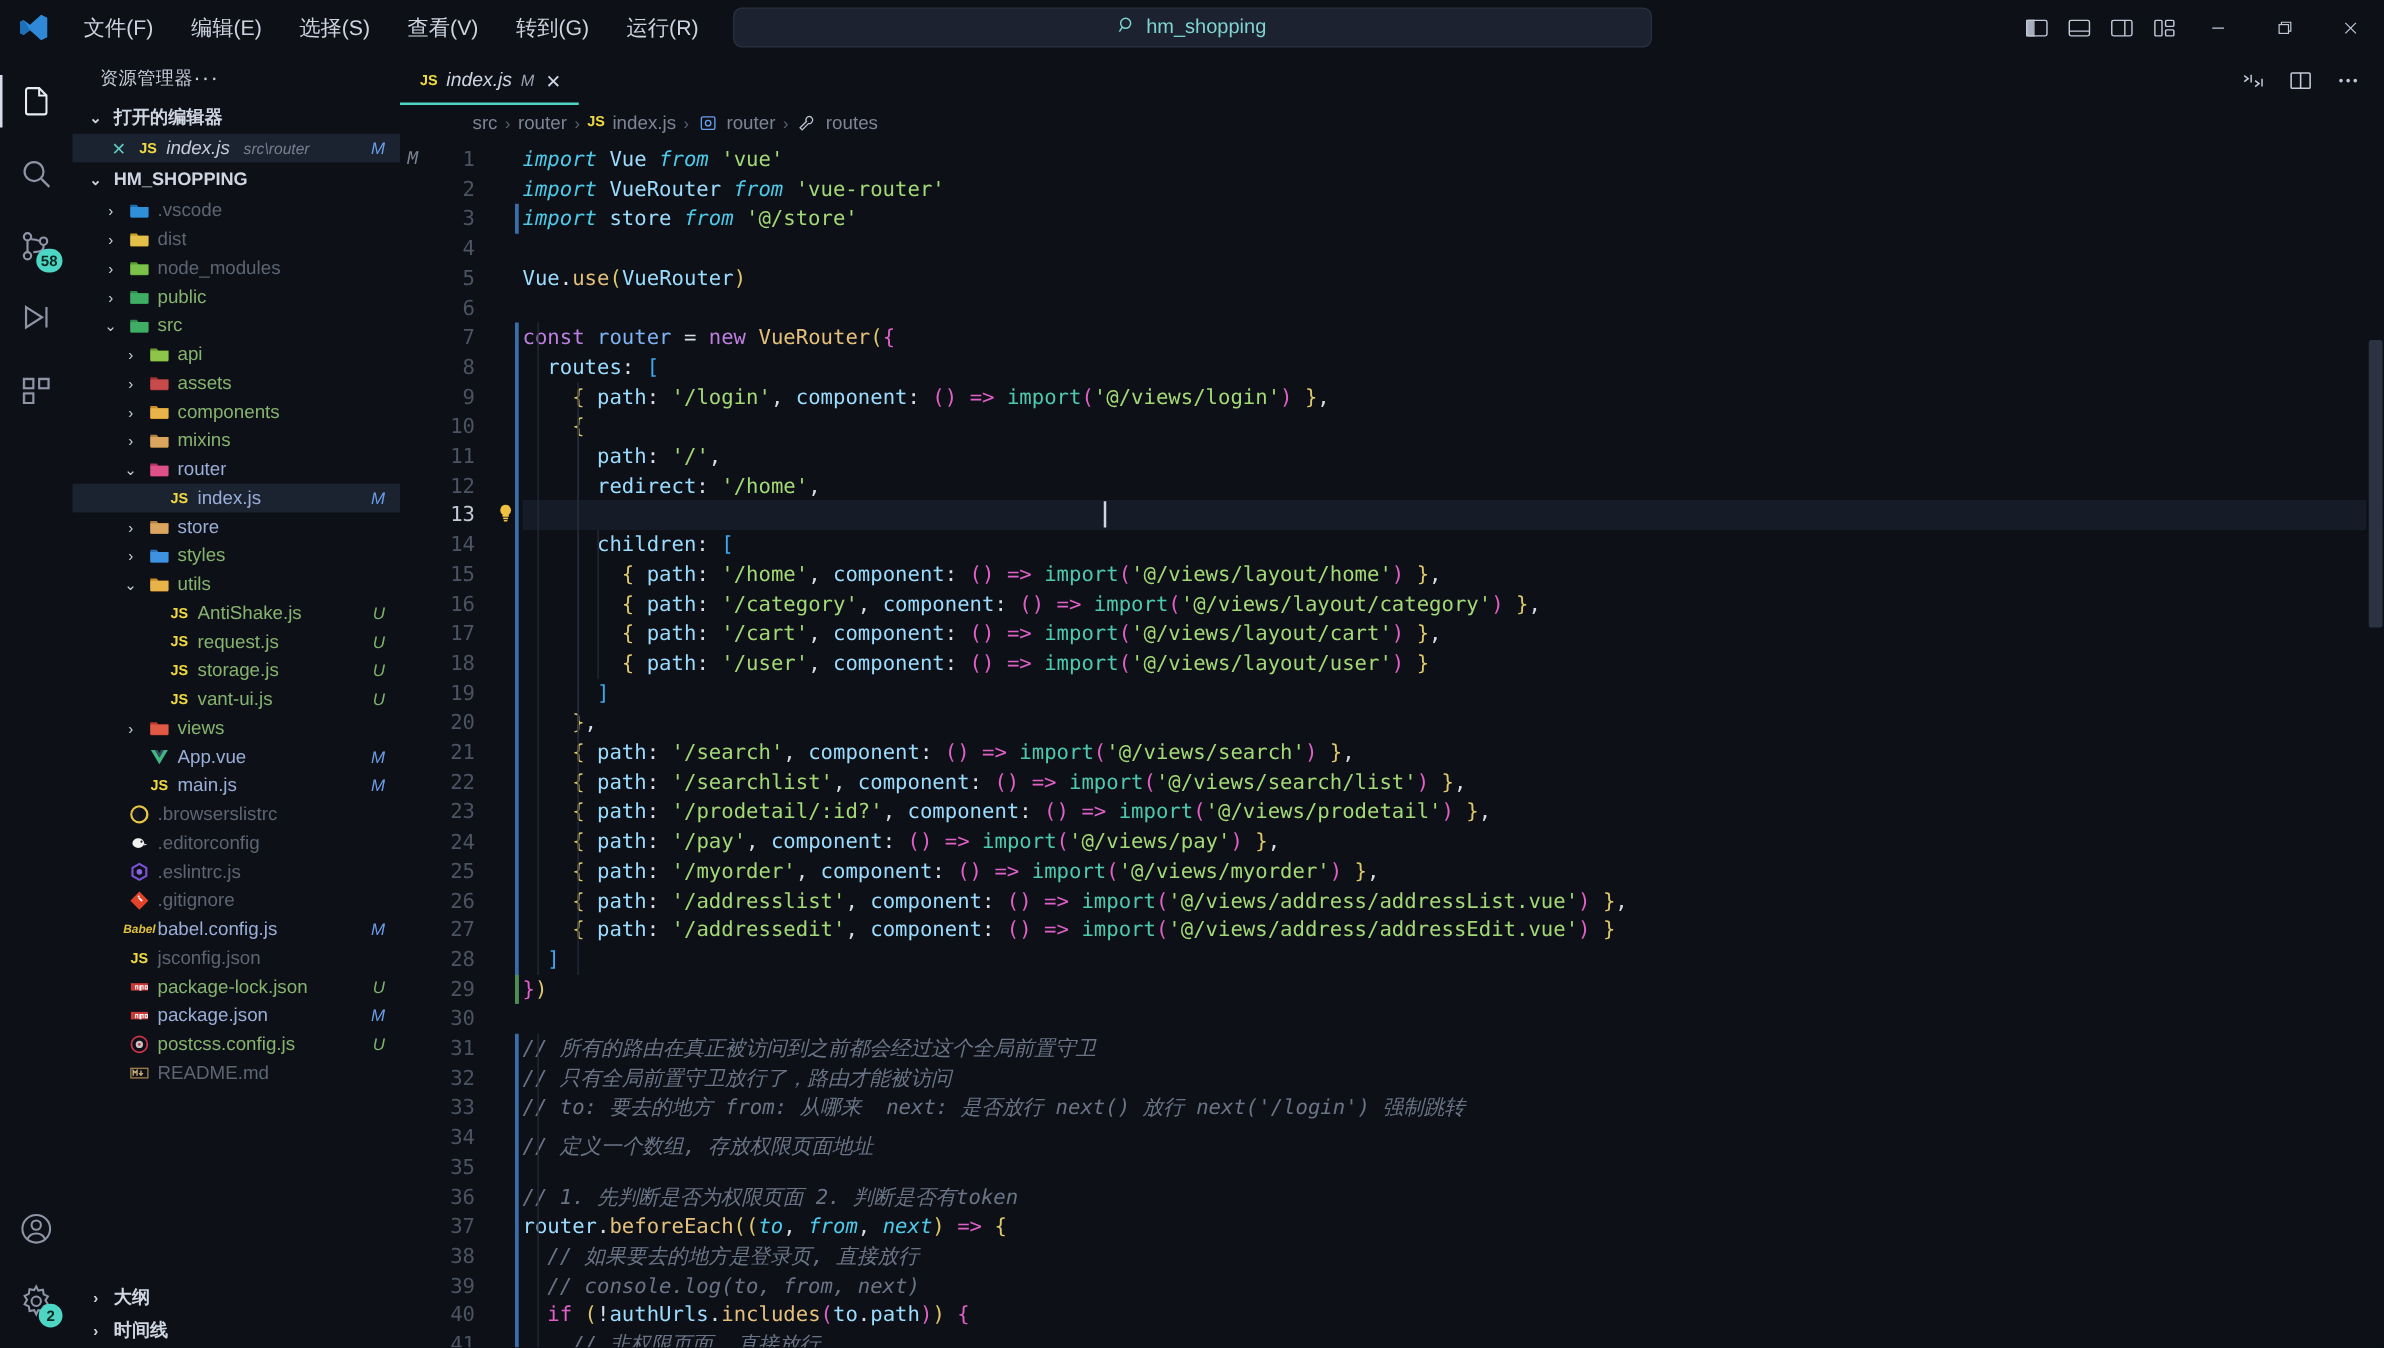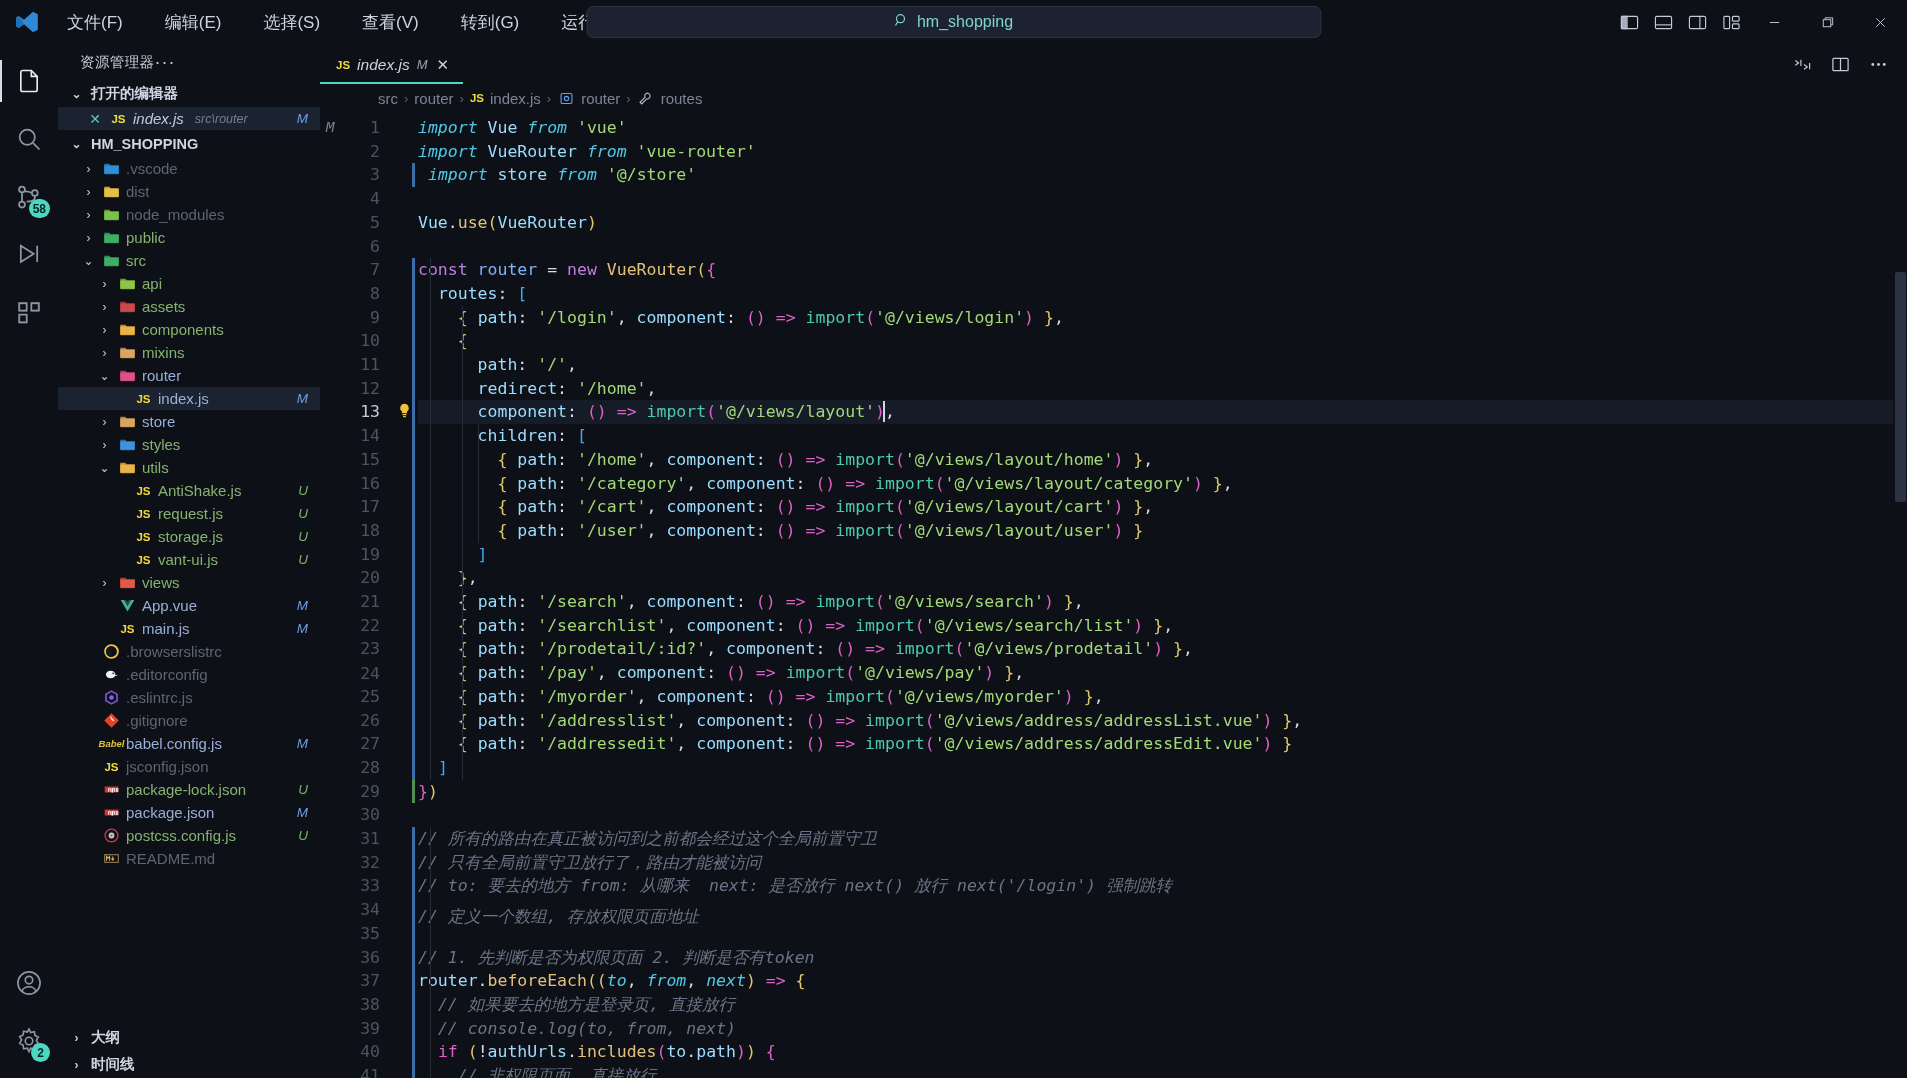--- a/index.html
+++ b/index.html
@@ -11,21 +11,21 @@
   }
   body { color:#b7bfd0; font-size:16px; }
 
   
   .titlebar{
     height:44px; display:flex; align-items:center;
     background:#0d1117; position:relative;
   }
   .vs-logo{ width:54px; display:flex; align-items:center; justify-content:center; }
   .vs-logo svg{ width:26px; height:26px; }
-  .menu{ display:flex; align-items:center; gap:16px; }
+  .menu{ display:flex; align-items:center; gap:4px; }
   .menu-item{
     padding:4px 13px; font-size:17px; color:#cdd4e0; white-space:nowrap;
     font-family:"Liberation Sans", sans-serif;
   }
   .menu-dots{ padding:2px 14px; font-size:19px; color:#cdd4e0; letter-spacing:1px;}
   .nav-arrows{ display:flex; align-items:center; gap:10px; margin-left:26px;}
   .nav-arrow{ width:30px;height:30px;display:flex;align-items:center;justify-content:center;
      color:#8e95a6; font-size:22px; }
   .nav-arrow.dim{ color:#4b5264; }
   .searchwrap{
@@ -759,31 +759,30 @@
             </svg></div>
           <div class="diffbar" style="top: 51.4px; height: 23.7px; background: rgb(58, 110, 168); left: 20px;"></div>
           <div class="diffbar" style="top: 146.2px; height: 545.1px; background: rgb(58, 110, 168); left: 20px;"></div>
           <div class="diffbar" style="top: 715px; height: 260.7px; background: rgb(58, 110, 168); left: 20px;"></div>
           <div class="diffbar" style="top: 667.6px; height: 23.7px; background: rgb(79, 143, 79); left: 20px;"></div>
         </div>
       <div class="codecol" id="codecol">
           <div class="activeline" style="top: 288.4px;"></div>
           <div class="codeline" style="top: 4px;"><span class="k-import">import </span><span class="k-ident">Vue </span><span class="k-kw2">from </span><span class="k-str">'vue'</span></div>
           <div class="codeline" style="top: 27.7px;"><span class="k-import">import </span><span class="k-ident">VueRouter </span><span class="k-kw2">from </span><span class="k-str">'vue-router'</span></div>
-          <div class="codeline" style="top: 51.4px; margin-left: 10px;"><span class="k-import">import </span><span class="k-ident">store </span><span class="k-kw2">from </span><span class="k-str">'@/store'</span></div>
+          <div class="codeline" style="top: 51.4px;"><span class="k-import">import </span><span class="k-ident">store </span><span class="k-kw2">from </span><span class="k-str">'@/store'</span></div>
           <div class="codeline" style="top: 75.1px;">&nbsp;</div>
           <div class="codeline" style="top: 98.8px;"><span class="k-ident">Vue</span><span class="k-plain">.</span><span class="k-fn">use</span><span class="k-yellow">(</span><span class="k-ident">VueRouter</span><span class="k-yellow">)</span></div>
           <div class="codeline" style="top: 122.5px;">&nbsp;</div>
           <div class="codeline" style="top: 146.2px;"><span class="k-kw">const </span><span class="k-var">router </span><span class="k-plain">= </span><span class="k-kw">new </span><span class="k-fn">VueRouter</span><span class="k-yellow">(</span><span class="k-pink">{</span></div>
           <div class="codeline" style="top: 169.9px;"><span class="k-plain">  </span><span class="k-prop">routes</span><span class="k-plain">: </span><span class="k-blue">[</span></div>
           <div class="codeline" style="top: 193.6px;"><span class="k-plain">    </span><span class="k-yellow">{ </span><span class="k-prop">path</span><span class="k-plain">: </span><span class="k-str">'/login'</span><span class="k-plain">, </span><span class="k-prop">component</span><span class="k-plain">: </span><span class="k-pink">() </span><span class="k-pink">=&gt; </span><span class="k-teal">import</span><span class="k-pink">(</span><span class="k-str">'@/views/login'</span><span class="k-pink">)</span><span class="k-yellow"> }</span><span class="k-plain">,</span></div>
           <div class="codeline" style="top: 217.3px;"><span class="k-plain">    </span><span class="k-yellow">{</span></div>
           <div class="codeline" style="top: 241px;"><span class="k-plain">      </span><span class="k-prop">path</span><span class="k-plain">: </span><span class="k-str">'/'</span><span class="k-plain">,</span></div>
           <div class="codeline" style="top: 264.7px;"><span class="k-plain">      </span><span class="k-prop">redirect</span><span class="k-plain">: </span><span class="k-str">'/home'</span><span class="k-plain">,</span></div>
-          <div class="codeline" style="top: 288.4px;"><span class="k-plain">      </span><span class="k-prop">component</span><span class="k-plain">: </span><span class="k-pink">() </span><span class="k-pink">=&gt; </span><span class="k-teal">import</span><span class="k-pink">(</span><span class="k-str">'@/views/layout'</span><span class="k-pink">)</span><span class="k-plain">,</span></div>
           <div class="codeline" style="top: 312.1px;"><span class="k-plain">      </span><span class="k-prop">children</span><span class="k-plain">: </span><span class="k-blue">[</span></div>
           <div class="codeline" style="top: 335.8px;"><span class="k-plain">        </span><span class="k-yellow">{ </span><span class="k-prop">path</span><span class="k-plain">: </span><span class="k-str">'/home'</span><span class="k-plain">, </span><span class="k-prop">component</span><span class="k-plain">: </span><span class="k-pink">() </span><span class="k-pink">=&gt; </span><span class="k-teal">import</span><span class="k-pink">(</span><span class="k-str">'@/views/layout/home'</span><span class="k-pink">)</span><span class="k-yellow"> }</span><span class="k-plain">,</span></div>
           <div class="codeline" style="top: 359.5px;"><span class="k-plain">        </span><span class="k-yellow">{ </span><span class="k-prop">path</span><span class="k-plain">: </span><span class="k-str">'/category'</span><span class="k-plain">, </span><span class="k-prop">component</span><span class="k-plain">: </span><span class="k-pink">() </span><span class="k-pink">=&gt; </span><span class="k-teal">import</span><span class="k-pink">(</span><span class="k-str">'@/views/layout/category'</span><span class="k-pink">)</span><span class="k-yellow"> }</span><span class="k-plain">,</span></div>
           <div class="codeline" style="top: 383.2px;"><span class="k-plain">        </span><span class="k-yellow">{ </span><span class="k-prop">path</span><span class="k-plain">: </span><span class="k-str">'/cart'</span><span class="k-plain">, </span><span class="k-prop">component</span><span class="k-plain">: </span><span class="k-pink">() </span><span class="k-pink">=&gt; </span><span class="k-teal">import</span><span class="k-pink">(</span><span class="k-str">'@/views/layout/cart'</span><span class="k-pink">)</span><span class="k-yellow"> }</span><span class="k-plain">,</span></div>
           <div class="codeline" style="top: 406.9px;"><span class="k-plain">        </span><span class="k-yellow">{ </span><span class="k-prop">path</span><span class="k-plain">: </span><span class="k-str">'/user'</span><span class="k-plain">, </span><span class="k-prop">component</span><span class="k-plain">: </span><span class="k-pink">() </span><span class="k-pink">=&gt; </span><span class="k-teal">import</span><span class="k-pink">(</span><span class="k-str">'@/views/layout/user'</span><span class="k-pink">)</span><span class="k-yellow"> }</span></div>
           <div class="codeline" style="top: 430.6px;"><span class="k-plain">      </span><span class="k-blue">]</span></div>
           <div class="codeline" style="top: 454.3px;"><span class="k-plain">    </span><span class="k-yellow">}</span><span class="k-plain">,</span></div>
           <div class="codeline" style="top: 478px;"><span class="k-plain">    </span><span class="k-yellow">{ </span><span class="k-prop">path</span><span class="k-plain">: </span><span class="k-str">'/search'</span><span class="k-plain">, </span><span class="k-prop">component</span><span class="k-plain">: </span><span class="k-pink">() </span><span class="k-pink">=&gt; </span><span class="k-teal">import</span><span class="k-pink">(</span><span class="k-str">'@/views/search'</span><span class="k-pink">)</span><span class="k-yellow"> }</span><span class="k-plain">,</span></div>
           <div class="codeline" style="top: 501.7px;"><span class="k-plain">    </span><span class="k-yellow">{ </span><span class="k-prop">path</span><span class="k-plain">: </span><span class="k-str">'/searchlist'</span><span class="k-plain">, </span><span class="k-prop">component</span><span class="k-plain">: </span><span class="k-pink">() </span><span class="k-pink">=&gt; </span><span class="k-teal">import</span><span class="k-pink">(</span><span class="k-str">'@/views/search/list'</span><span class="k-pink">)</span><span class="k-yellow"> }</span><span class="k-plain">,</span></div>
           <div class="codeline" style="top: 525.4px;"><span class="k-plain">    </span><span class="k-yellow">{ </span><span class="k-prop">path</span><span class="k-plain">: </span><span class="k-str">'/prodetail/:id?'</span><span class="k-plain">, </span><span class="k-prop">component</span><span class="k-plain">: </span><span class="k-pink">() </span><span class="k-pink">=&gt; </span><span class="k-teal">import</span><span class="k-pink">(</span><span class="k-str">'@/views/prodetail'</span><span class="k-pink">)</span><span class="k-yellow"> }</span><span class="k-plain">,</span></div>

